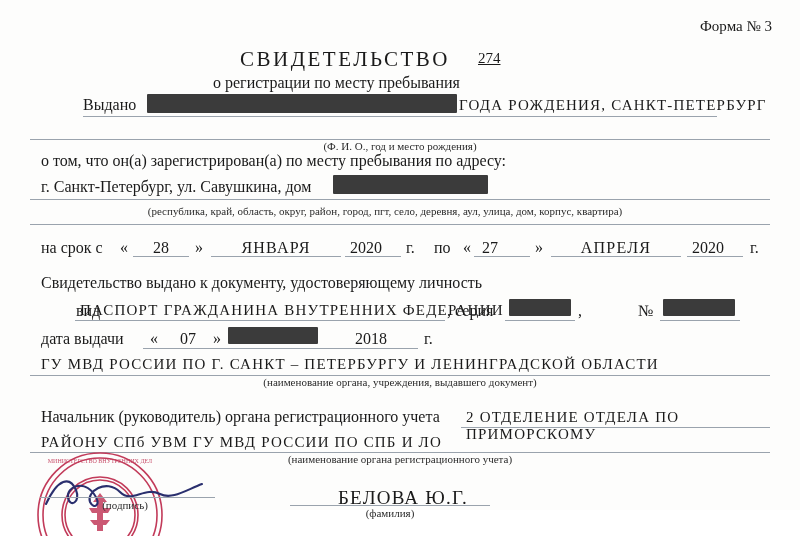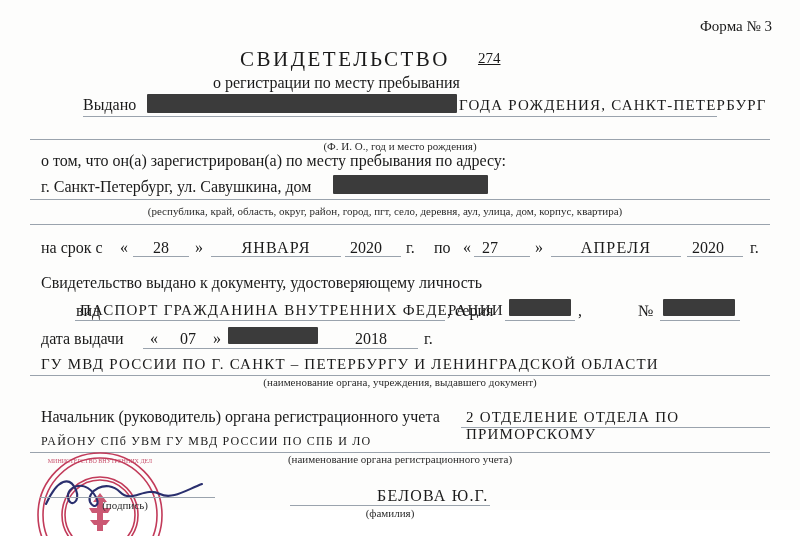--- a/index.html
+++ b/index.html
@@ -164,21 +164,21 @@
   <div class="rule" style="left:143px; top:348px; width:275px;"></div>
   <div class="kv" style="top:330px; left:424px;">г.</div>
 
   <div class="kv spaced" style="top:356px; left:41px; font-size:15px;">ГУ  МВД  РОССИИ  ПО  Г. САНКТ – ПЕТЕРБУРГУ  И  ЛЕНИНГРАДСКОЙ ОБЛАСТИ</div>
   <div class="rule" style="left:30px; top:375px; width:740px;"></div>
   <div class="caption" style="left:180px; top:376px; width:440px;">(наименование органа, учреждения, выдавшего документ)</div>
 
   <div class="row" style="top:408px; left:41px;">Начальник (руководитель) органа регистрационного учета</div>
   <div class="row spaced" style="top:409px; left:466px; font-size:15px;">2 ОТДЕЛЕНИЕ ОТДЕЛА  ПО ПРИМОРСКОМУ</div>
   <div class="rule" style="left:461px; top:427px; width:309px;"></div>
-  <div class="row spaced" style="top:434px; left:41px; font-size:12px;text-align:center;">РАЙОНУ СПб УВМ  ГУ  МВД РОССИИ  ПО СПБ  И  ЛО</div>
+  <div class="row spaced" style="top:434px; left:41px; font-size:15px;text-align:center;">РАЙОНУ СПб УВМ  ГУ  МВД РОССИИ  ПО СПБ  И  ЛО</div>
   <div class="rule" style="left:30px; top:452px; width:740px;"></div>
   <div class="caption" style="left:230px; top:453px; width:340px;">(наименование органа регистрационного учета)</div>
 
   <svg class="stamp" viewBox="0 0 140 140">
     <g fill="none" stroke="#c23b5a" stroke-width="1.6">
       <circle cx="70" cy="70" r="62"></circle>
       <circle cx="70" cy="70" r="57"></circle>
       <circle cx="70" cy="70" r="38"></circle>
       <circle cx="70" cy="70" r="35"></circle>
     </g>
@@ -191,17 +191,17 @@
     </g>
   </svg>
 
   <svg class="sig" viewBox="0 0 170 45">
     <path d="M6 34 C 18 8, 30 6, 36 20 C 41 32, 30 38, 28 28 C 26 16, 44 10, 54 24 C 62 35, 54 40, 50 32 C 46 22, 66 8, 80 22 C 92 34, 104 16, 120 24 C 132 30, 146 20, 162 14" fill="none" stroke="#2a2f6e" stroke-width="2.1" stroke-linecap="round"></path>
   </svg>
 
   <div class="rule" style="left:40px; top:497px; width:175px;"></div>
   <div class="caption" style="left:65px; top:499px; width:120px;">(подпись)</div>
 
-  <div class="kv spaced" style="top:487px; left:338px; font-size:16px;margin-left:39px;">БЕЛОВА Ю.Г.</div>
+  <div class="kv spaced" style="top:487px; left:338px; font-size:19px;">БЕЛОВА Ю.Г.</div>
   <div class="rule" style="left:290px; top:505px; width:200px;"></div>
   <div class="caption" style="left:330px; top:507px; width:120px;">(фамилия)</div>
 
 </div>
 
 </body></html>

